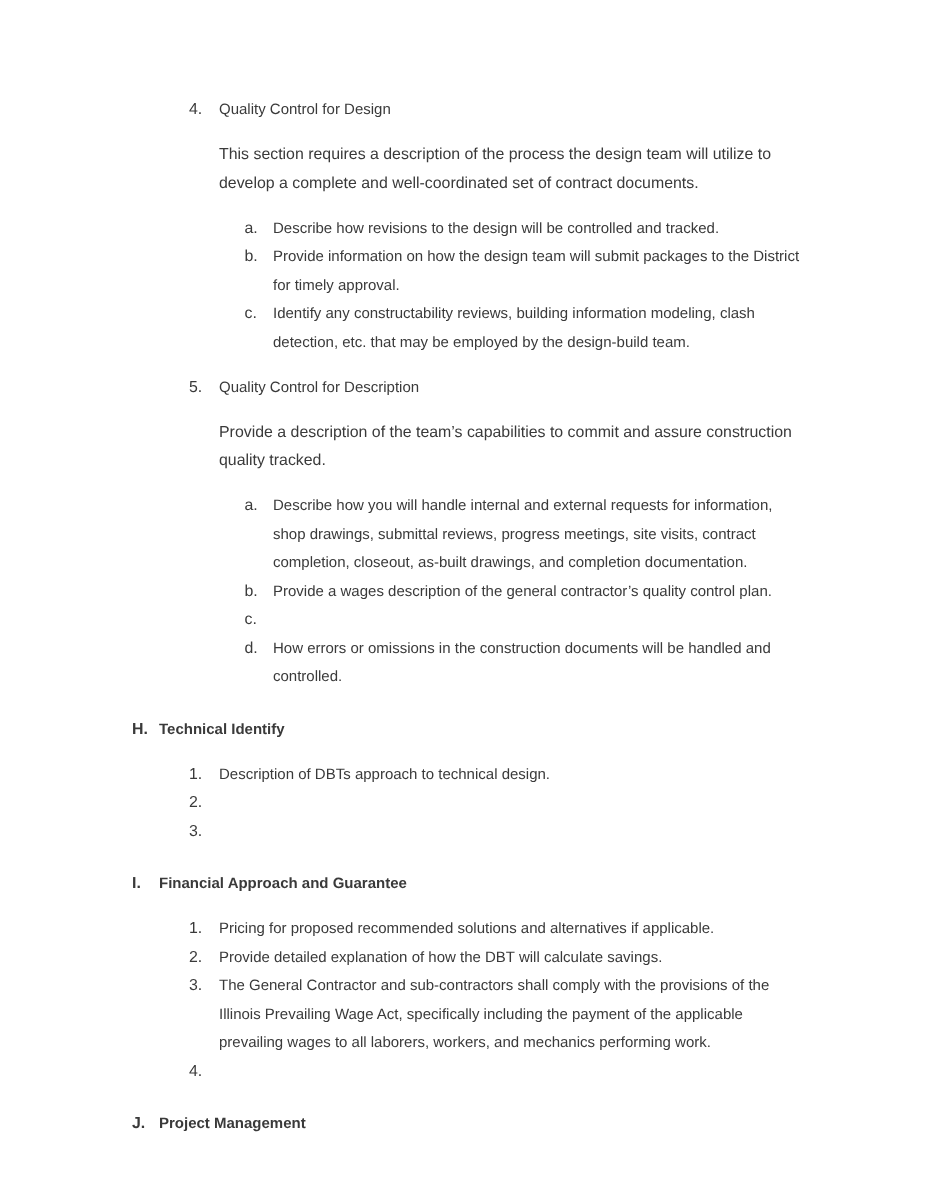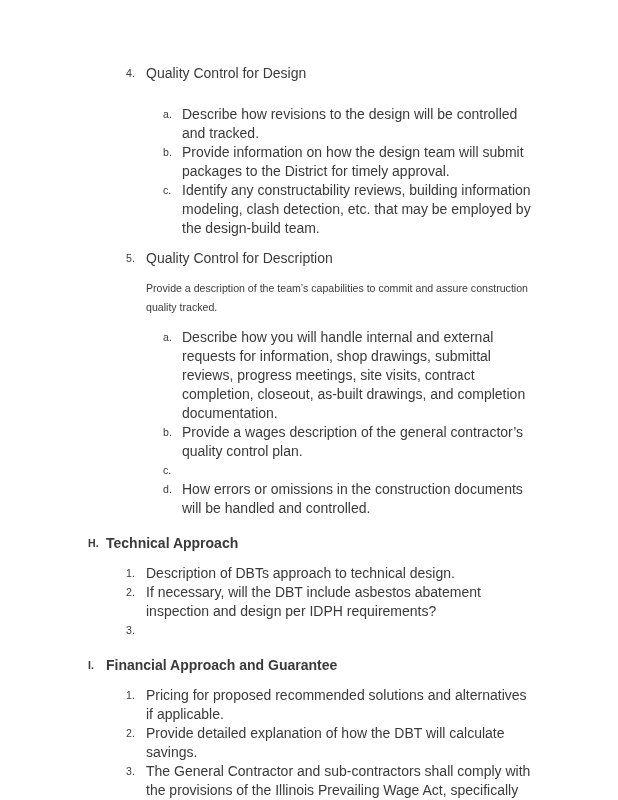--- a/index.html
+++ b/index.html
@@ -39,21 +39,21 @@
   }
   .marker {
     flex: 0 0 auto;
     text-align: left;
     font-size: 10.6px;
     line-height: 19px;
     white-space: pre;
   }
   .body {
     flex: 1 1 auto;
-    font-size: 14px;
+    font-size: 10px;
     line-height: 19px;
   }
 
   
   .lvl1 { padding-left: 38px; }              
   .lvl1 > .marker { width: 20px; }           
 
   
   .lvl1-para {
     padding-left: 58px;                      
@@ -87,20 +87,21 @@
 <div id="page">
   <div class="content">
 
     <div class="row lvl1">
       <span class="marker">4.</span>
       <span class="body">Quality Control for Design</span>
     </div>
 
     <div class="gap-md"></div>
 
+    <div class="lvl1-para">This section requires a description of the process the design team will utilize to develop a complete and well-coordinated set of contract documents.</div>
 
     <div class="gap-md"></div>
 
     <div class="row lvl2">
       <span class="marker">a.</span>
       <span class="body">Describe how revisions to the design will be controlled and tracked.</span>
     </div>
     <div class="row lvl2">
       <span class="marker">b.</span>
       <span class="body">Provide information on how the design team will submit packages to the District for timely approval.</span>
@@ -136,32 +137,31 @@
     </div>
     <div class="row lvl2">
       <span class="marker">d.</span>
       <span class="body">How errors or omissions in the construction documents will be handled and controlled.</span>
     </div>
 
     <div class="gap-lg"></div>
 
     <div class="section-head">
       <span class="marker">H.</span>
-      <span class="body">Technical Approach</span>
+      <span class="body">Technical Identify</span>
     </div>
 
     <div class="gap-md"></div>
 
     <div class="row lvl1">
       <span class="marker">1.</span>
       <span class="body">Description of DBTs approach to technical design.</span>
     </div>
     <div class="row lvl1">
       <span class="marker">2.</span>
-      <span class="body">If necessary, will the DBT include asbestos abatement inspection and design per IDPH requirements?</span>
     </div>
     <div class="row lvl1">
       <span class="marker">3.</span>
     </div>
 
     <div class="gap-lg"></div>
 
     <div class="section-head">
       <span class="marker">I.</span>
       <span class="body">Financial Approach and Guarantee</span>

